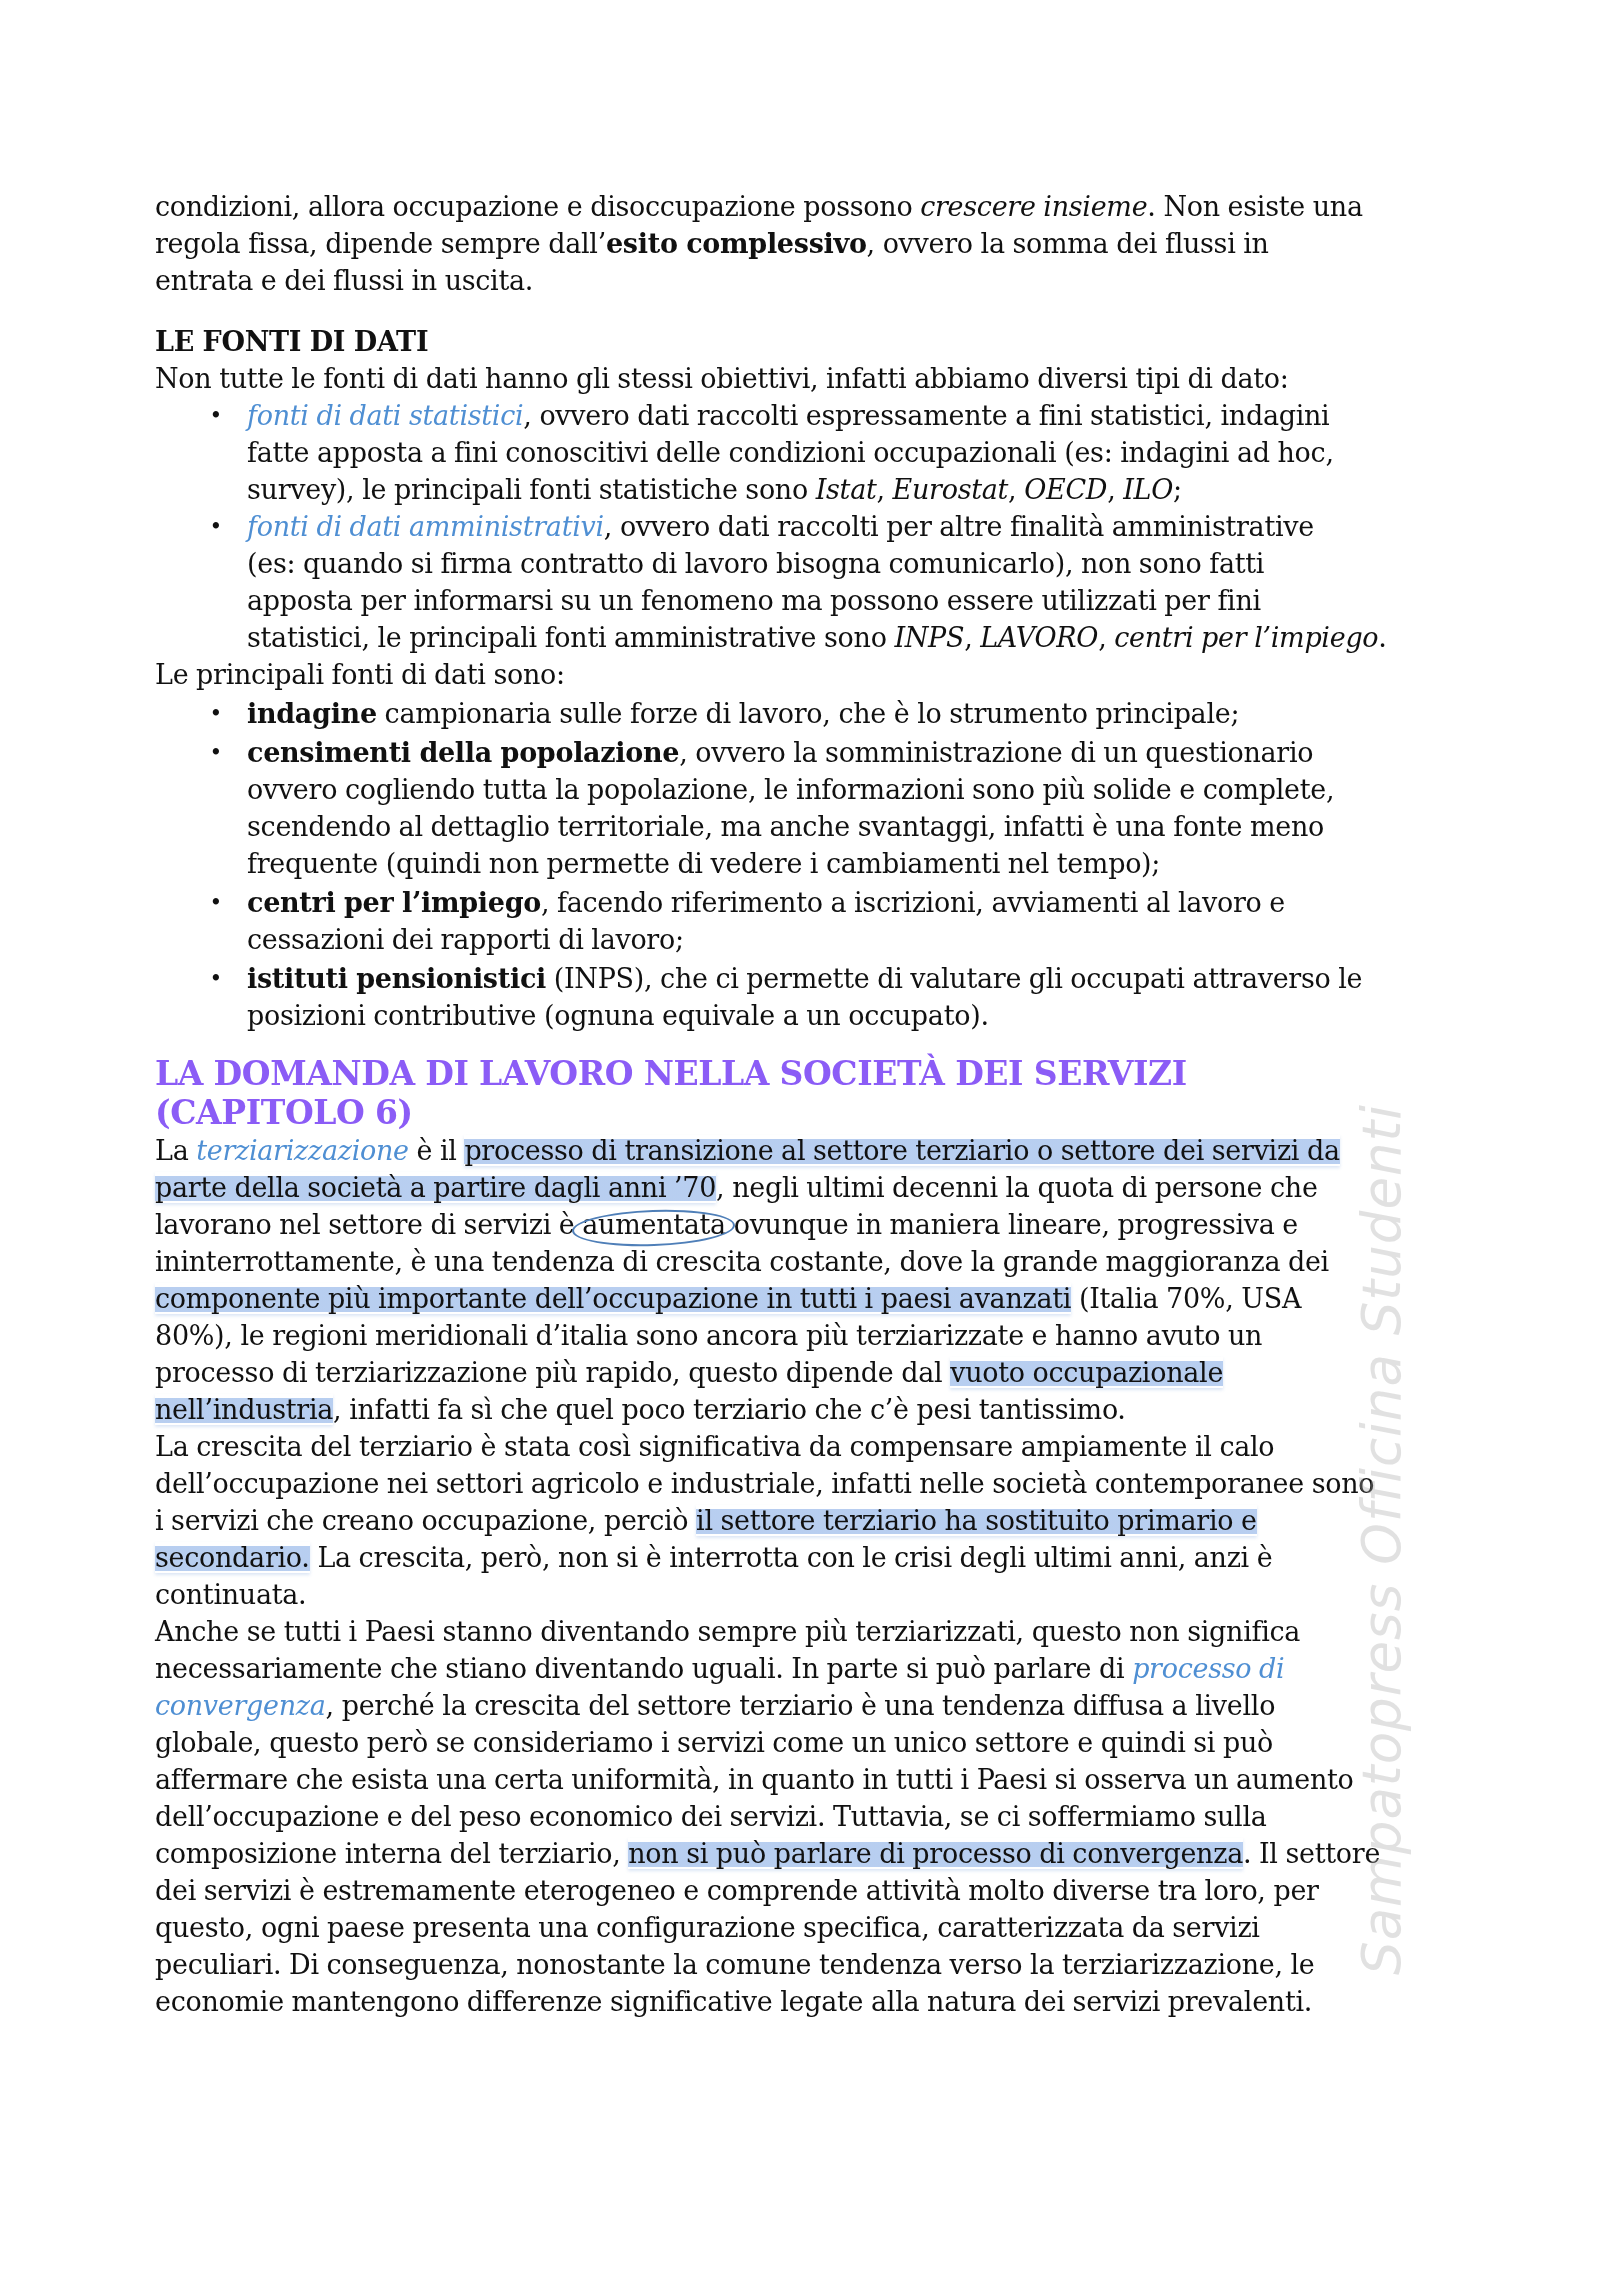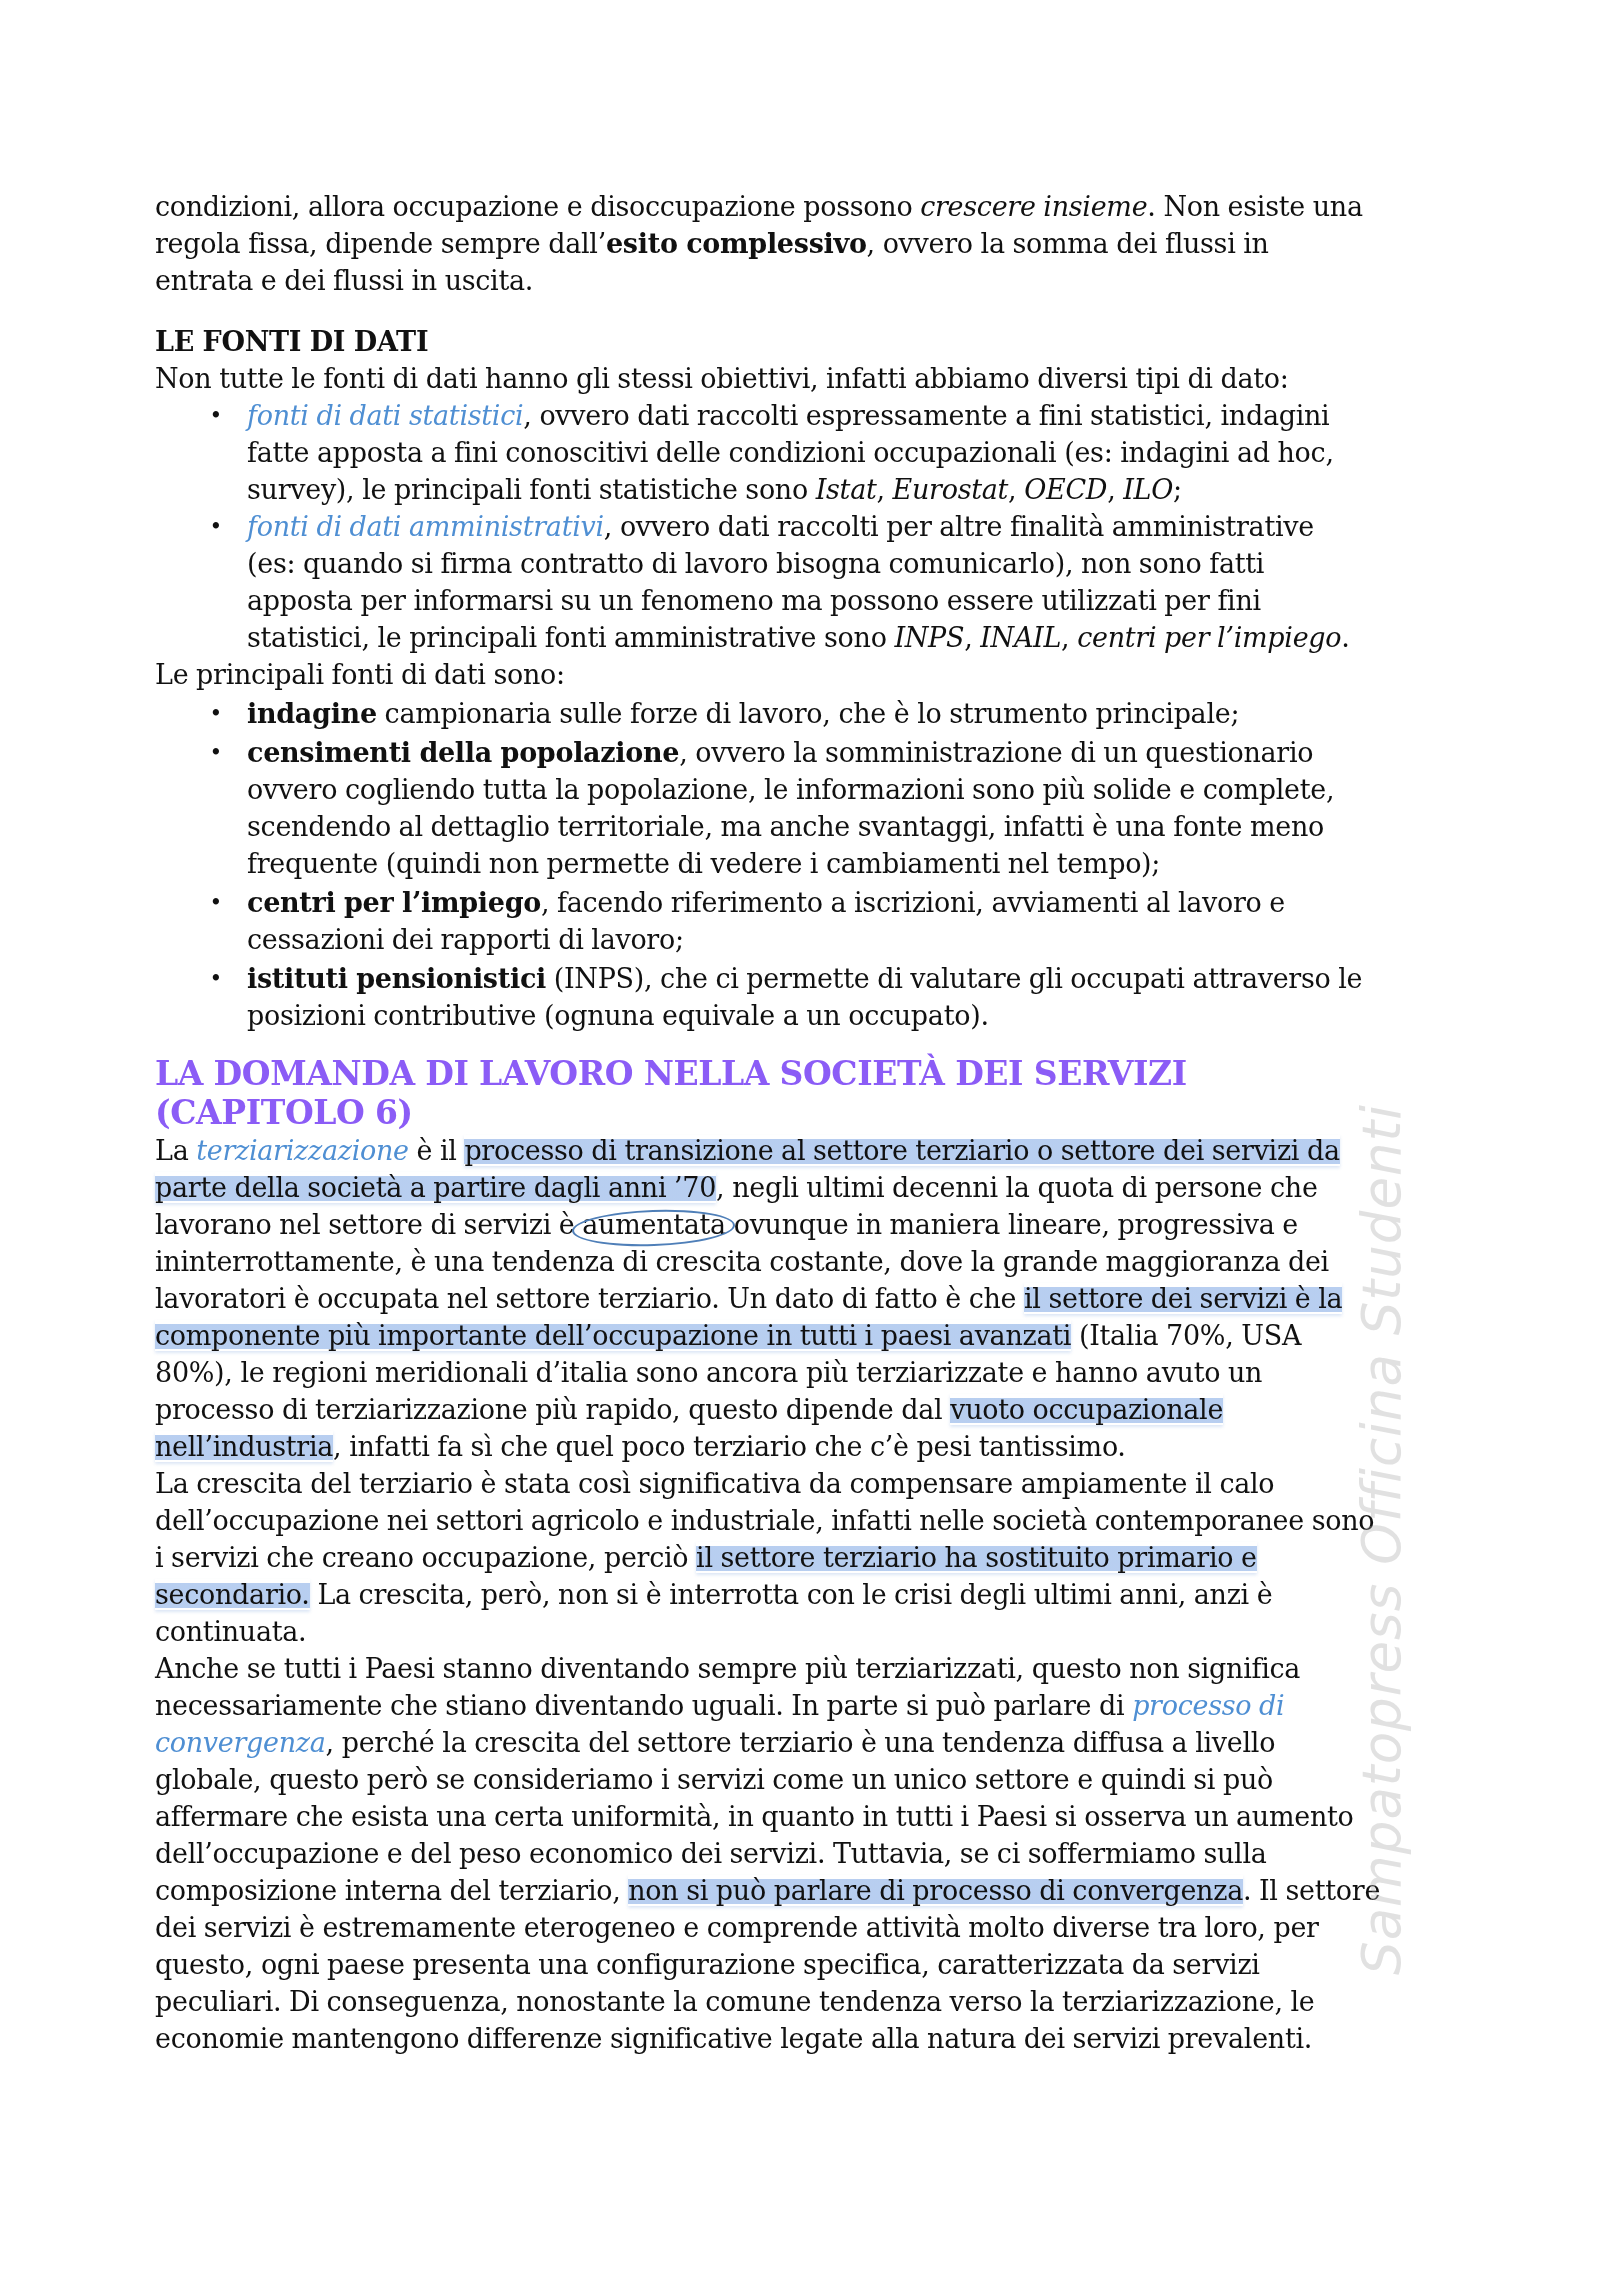--- a/index.html
+++ b/index.html
@@ -89,21 +89,21 @@
     <div>
       <div>
           <div class="line bullet-line"><span class="bullet">•</span><span class="accent">fonti di dati statistici</span><span>, ovvero dati raccolti espressamente a fini statistici, indagini</span></div>
           <div class="line bullet-line"><span>fatte apposta a fini conoscitivi delle condizioni occupazionali (es: indagini ad hoc,</span></div>
           <div class="line bullet-line"><span>survey), le principali fonti statistiche sono </span><span class="i">Istat</span><span>, </span><span class="i">Eurostat</span><span>, </span><span class="i">OECD</span><span>, </span><span class="i">ILO</span><span>;</span></div>
         </div>
       <div>
           <div class="line bullet-line"><span class="bullet">•</span><span class="accent">fonti di dati amministrativi</span><span>, ovvero dati raccolti per altre finalità amministrative</span></div>
           <div class="line bullet-line"><span>(es: quando si firma contratto di lavoro bisogna comunicarlo), non sono fatti</span></div>
           <div class="line bullet-line"><span>apposta per informarsi su un fenomeno ma possono essere utilizzati per fini</span></div>
-          <div class="line bullet-line"><span>statistici, le principali fonti amministrative sono </span><span class="i">INPS</span><span>, </span><span class="i">INAIL</span><span>, </span><span class="i">centri per l’impiego</span><span>.</span></div>
+          <div class="line bullet-line"><span>statistici, le principali fonti amministrative sono </span><span class="i">INPS</span><span>, </span><span class="i">LAVORO</span><span>, </span><span class="i">centri per l’impiego</span><span>.</span></div>
         </div>
     </div>
 
     <div class="line">Le principali fonti di dati sono:</div>
 
     <div style="padding-top:2.9px">
       <div style="margin-bottom:2px">
           <div class="line bullet-line"><span class="bullet">•</span><span class="b">indagine</span><span> campionaria sulle forze di lavoro, che è lo strumento principale;</span></div>
         </div>
       <div style="margin-bottom:2px">
@@ -125,21 +125,20 @@
     <div class="gap-small"></div>
 
     <div class="chapter-title">LA DOMANDA DI LAVORO NELLA SOCIETÀ DEI SERVIZI</div>
     <div class="chapter-title">(CAPITOLO 6)</div>
 
     <div>
         <div class="line"><span>La </span><span class="accent">terziarizzazione</span><span> è il </span><span class="hl">processo di transizione al settore terziario o settore dei servizi da</span></div>
         <div class="line"><span class="hl">parte della società a partire dagli anni ’70</span><span>, negli ultimi decenni la </span><span class="ul">quota di persone che</span></div>
         <div class="line"><span class="ul">lavorano nel settore di servizi</span><span> è </span><span class="circ">aumentata</span><span> ovunque in maniera lineare, progressiva e</span></div>
         <div class="line"><span>ininterrottamente, è una tendenza di crescita costante, dove la grande maggioranza dei</span></div>
-        <div class="line"><span>lavoratori è occupata nel settore terziario. Un dato di fatto è che </span><span class="hl">il settore dei servizi è la</span></div>
         <div class="line"><span class="hl">componente più importante dell’occupazione in tutti i paesi avanzati</span><span> (Italia 70%, USA</span></div>
         <div class="line"><span>80%), </span><span class="ul">le regioni meridionali d’italia sono ancora più terziarizzate e hanno avuto un</span></div>
         <div class="line"><span class="ul">processo di terziarizzazione più rapido,</span><span> questo dipende dal </span><span class="hl">vuoto occupazionale</span></div>
         <div class="line"><span class="hl">nell’industria</span><span>, infatti fa sì che quel poco terziario che c’è pesi tantissimo.</span></div>
         <div class="line"><span>La </span><span class="ul">crescita del terziario è stata così significativa da compensare ampiamente il calo</span></div>
         <div class="line"><span class="ul">dell’occupazione nei settori agricolo e industriale,</span><span> infatti nelle società contemporanee sono</span></div>
         <div class="line"><span>i servizi che creano occupazione, perciò </span><span class="hl">il settore terziario ha sostituito primario e</span></div>
         <div class="line"><span class="hl">secondario.</span><span> La crescita, però, non si è interrotta con le crisi degli ultimi anni, anzi è</span></div>
         <div class="line"><span>continuata.</span></div>
         <div class="line"><span>Anche se tutti i Paesi stanno diventando sempre più terziarizzati, questo non significa</span></div>

